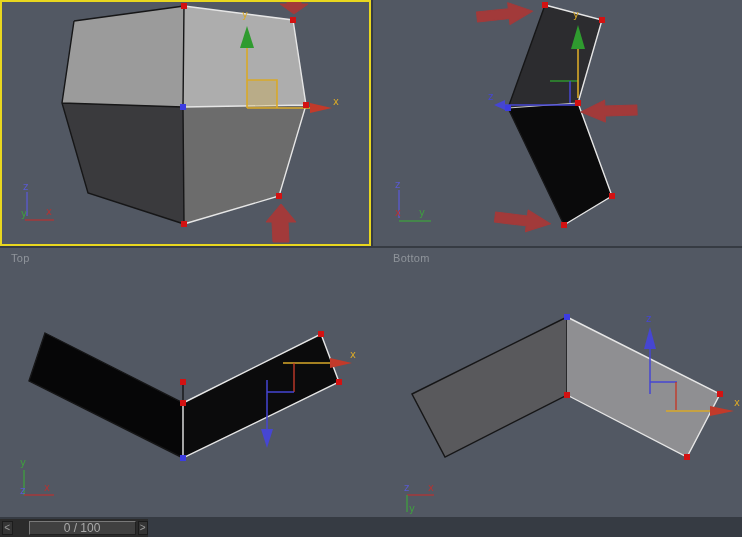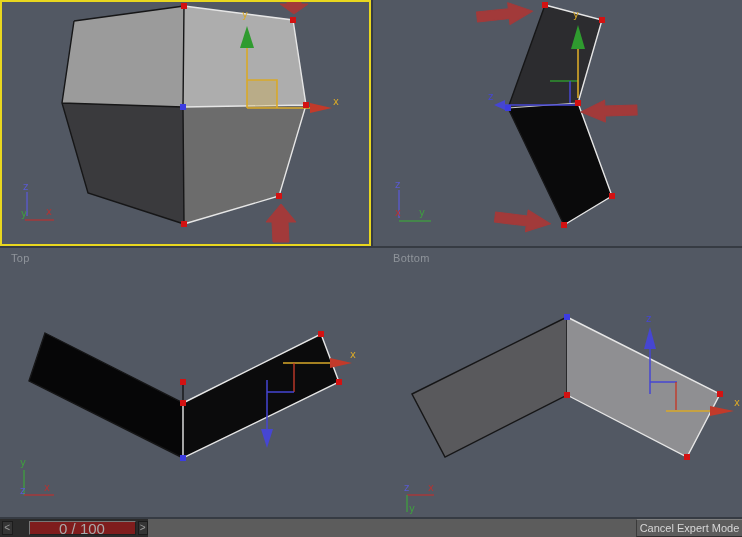--- a/index.html
+++ b/index.html
@@ -46,24 +46,24 @@
   #bar-left{
     position:absolute;left:0;top:0;width:148px;height:18px;background:var(--bar-left-bg);
     display:flex;align-items:center;
   }
   .tbtn{
     width:11px;height:14px;margin-left:2px;background:#353535;border:1px solid #1c1c1c;
     color:#9c9c9c;font-size:10px;line-height:12px;text-align:center;box-sizing:border-box;
     user-select:none;
   }
   #time-track{
-    width:113px;height:14px;margin-left:16px;background:#7f1d1d;box-sizing:border-box;
+    width:113px;height:14px;margin-left:16px;background:#404040;box-sizing:border-box;
     border-top:1px solid #787878;border-left:1px solid #787878;
     border-right:1px solid #202020;border-bottom:1px solid #202020;
-    color:#a9a9a9;font-size:15px;display:flex;align-items:center;justify-content:center;
+    color:#a9a9a9;font-size:12px;display:flex;align-items:center;justify-content:center;
   }
   #bar-right{
     position:absolute;left:148px;top:0;width:594px;height:18px;background:var(--bar-right-bg);
   }
   #cancel-expert{
     position:absolute;right:0;top:0;width:106px;height:18px;box-sizing:border-box;
     background:var(--bar-right-bg);
     border-left:1px solid #3a3a3a;border-top:1px solid #7e7e7e;border-bottom:1px solid #2e2e2e;
     color:#d6d6d6;font-size:11px;display:flex;align-items:center;justify-content:center;
     font-family:"Liberation Sans",sans-serif;white-space:nowrap;
@@ -215,18 +215,15 @@
       </g>
     </svg>
   </div>
 
   <div id="bottom-bar">
     <div id="bar-left">
       <div class="tbtn">&lt;</div>
       <div id="time-track">0 / 100</div>
       <div class="tbtn">&gt;</div>
     </div>
-    <div id="bar-right">
-      <div id="cancel-expert">Cancel Expert Mode</div>
-    </div>
   </div>
 
 </div>
 
 </body></html>

